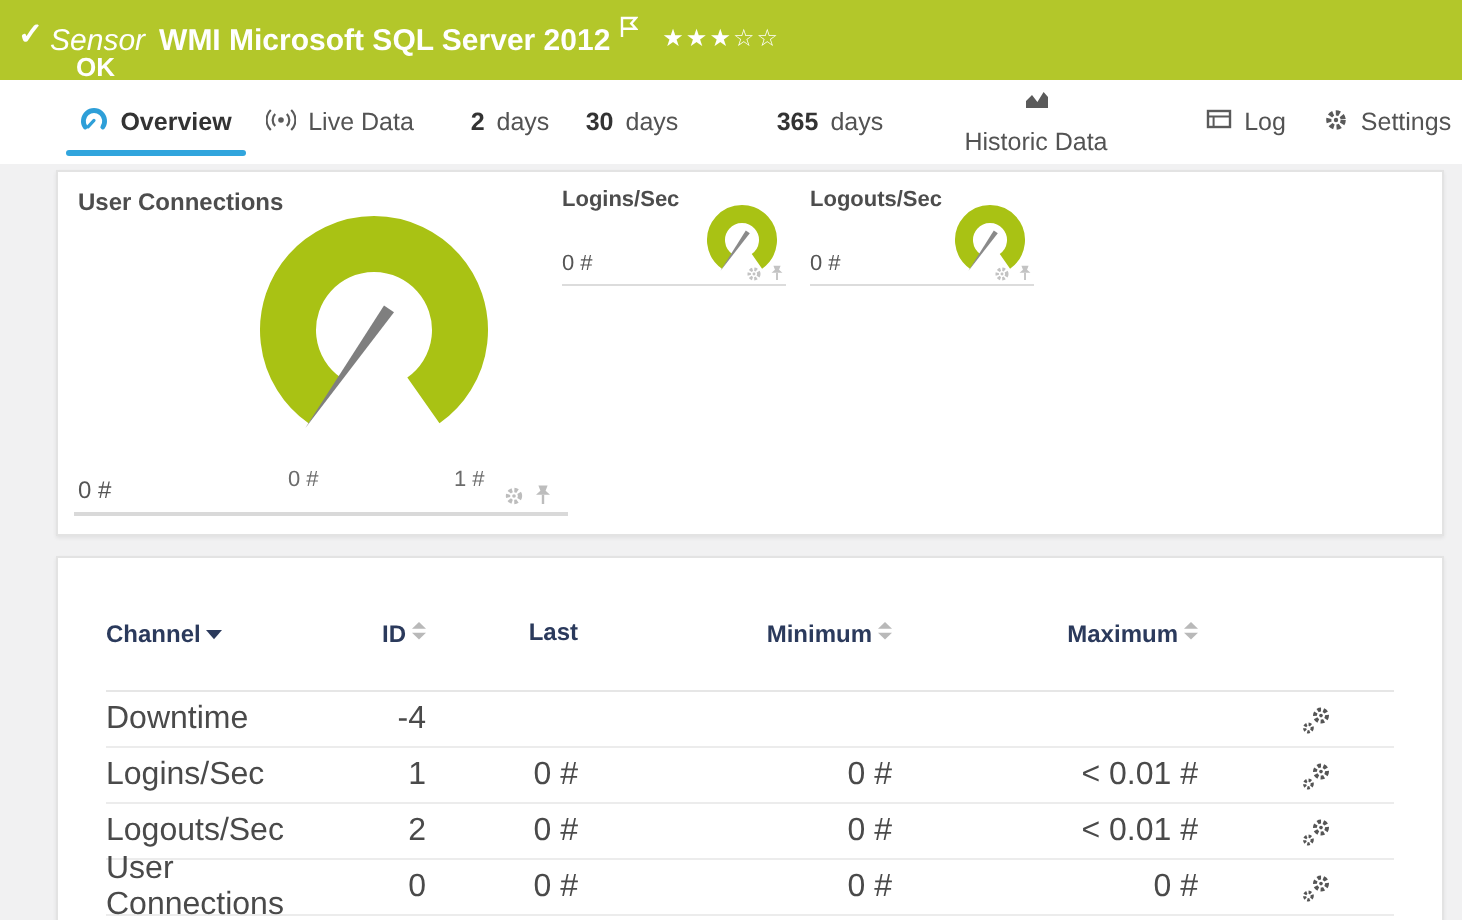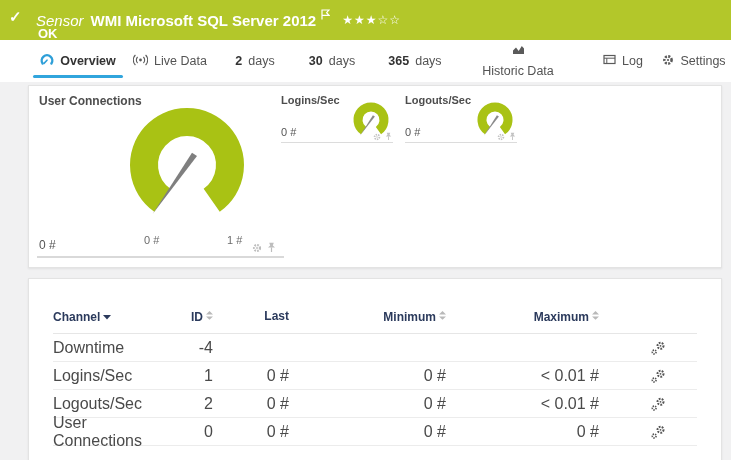--- a/index.html
+++ b/index.html
@@ -7,39 +7,39 @@
     width:731px;height:460px;overflow:hidden;position:relative;
     background:#f1f1f2;
     font-family:"Liberation Sans", sans-serif;
     -webkit-font-smoothing:antialiased;
   }
   .screen{position:absolute;inset:0;overflow:hidden;}
 
   
   .hdr{position:absolute;top:0;left:0;right:0;height:40px;background:#b3c72a;color:#fff;}
   .hdr .check{position:absolute;left:9px;top:8px;font-size:15px;font-weight:bold;}
-  .hdr .titleline{position:absolute;left:36px;top:6px;font-size:15px;white-space:nowrap;}
+  .hdr .titleline{position:absolute;left:25px;top:6px;font-size:15px;white-space:nowrap;}
   .hdr .kind{font-style:italic;margin-right:7px;}
   .hdr .sensor-title{font-weight:bold;}
   .hdr .flag{margin-left:5px;vertical-align:6px;}
   .hdr .stars{margin-left:12px;font-size:12px;letter-spacing:1px;vertical-align:2px;cursor:pointer;}
   .hdr .ok{position:absolute;left:38px;top:26px;font-size:13px;font-weight:bold;}
 
   
   .tabs{position:absolute;top:40px;left:0;right:0;height:42px;background:#fff;}
   .tab{position:absolute;top:0;height:100%;display:flex;align-items:center;justify-content:center;
        gap:6px;font-size:12.5px;color:#535353;cursor:pointer;white-space:nowrap;}
   .tab .num{font-weight:bold;color:#333;}
   .tab .num:empty{display:none;}
   .tab.active{color:#333;font-weight:bold;}
   .tab.active::after{content:"";position:absolute;left:0;right:0;bottom:4px;height:3px;background:#31a5dd;border-radius:2px;}
   .t-overview{left:33px;width:90px;}
   .t-live{left:138px;width:64px;}
   .t-2d{left:230px;width:50px;}
-  .t-30d{left:304px;width:56px;}
+  .t-30d{left:288px;width:56px;}
   .t-365d{left:384px;width:62px;}
   .t-hist{left:476px;width:84px;flex-direction:column;}
   .t-log{left:602px;width:42px;}
   .t-set{left:664px;width:60px;}
 
   
   .panel{position:absolute;left:28px;width:694px;background:#fff;border:1px solid #e3e3e3;
          box-shadow:0 1px 2px rgba(0,0,0,.07);box-sizing:border-box;}
   .panel-gauges{top:85px;height:183px;}
   .panel-table{top:278px;height:200px;padding:0 24px;}
@@ -59,21 +59,21 @@
   .sb-logouts{left:376px;width:112px;}
   .sb-title{position:absolute;left:0;top:8px;font-size:11px;font-weight:bold;color:#4d4d4d;}
   .sb-gauge{position:absolute;right:2px;top:15px;}
   .sb-value{position:absolute;left:0;top:40px;font-size:11px;color:#555;}
   .sb-line{position:absolute;left:0;right:0;top:56px;border-top:1px solid #dcdcdc;}
   .sb-icons{position:absolute;right:1px;top:46px;display:flex;gap:4px;align-items:center;z-index:2;}
 
   .iconbtn{cursor:pointer;display:inline-flex;}
 
   
-  .thead{display:flex;align-items:flex-start;margin-top:30px;padding-bottom:9px;
+  .thead{display:flex;align-items:flex-start;margin-top:30px;padding-bottom:21px;
          border-bottom:1px solid #e6e6e6;font-size:12px;font-weight:bold;color:#2b3a5c;}
   .trow{display:flex;align-items:center;height:27px;border-bottom:1px solid #ececec;
         font-size:16px;color:#4a4a4a;}
   .col-channel{width:120px;text-align:left;}
   .col-id{width:40px;text-align:right;}
   .col-last{width:76px;text-align:right;}
   .col-min{width:157px;text-align:right;}
   .col-max{width:153px;text-align:right;}
   .col-edit{margin-left:52px;width:16px;display:flex;justify-content:flex-start;}
   .sorticon{margin-left:3px;vertical-align:1px;}

